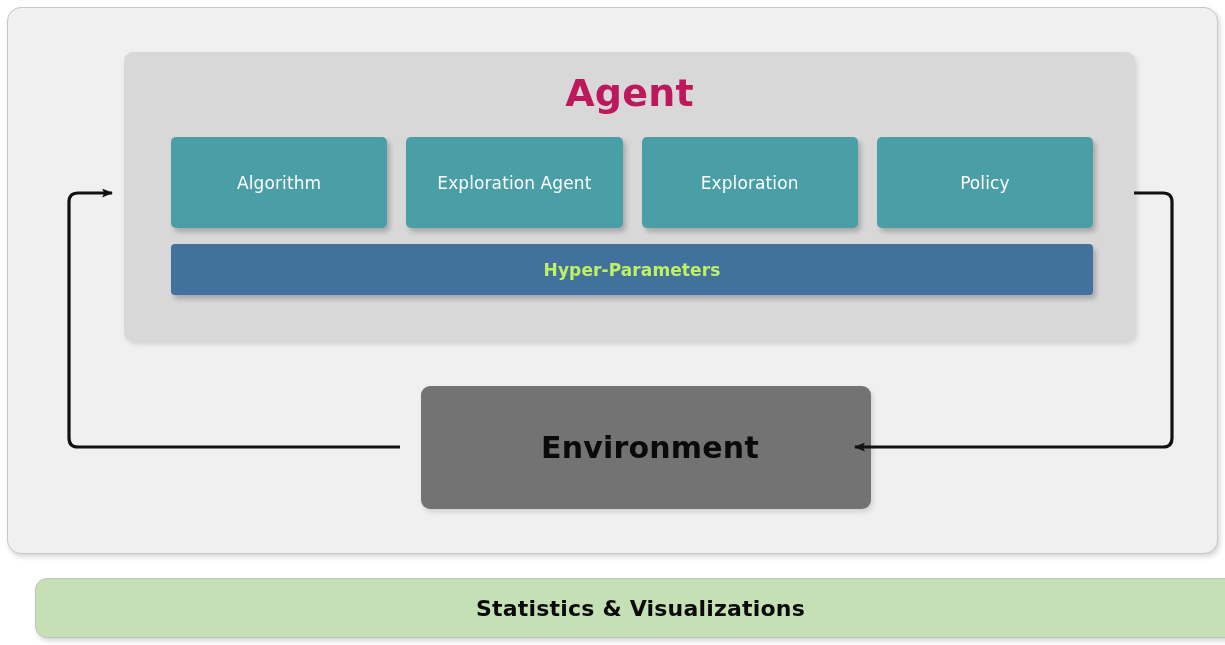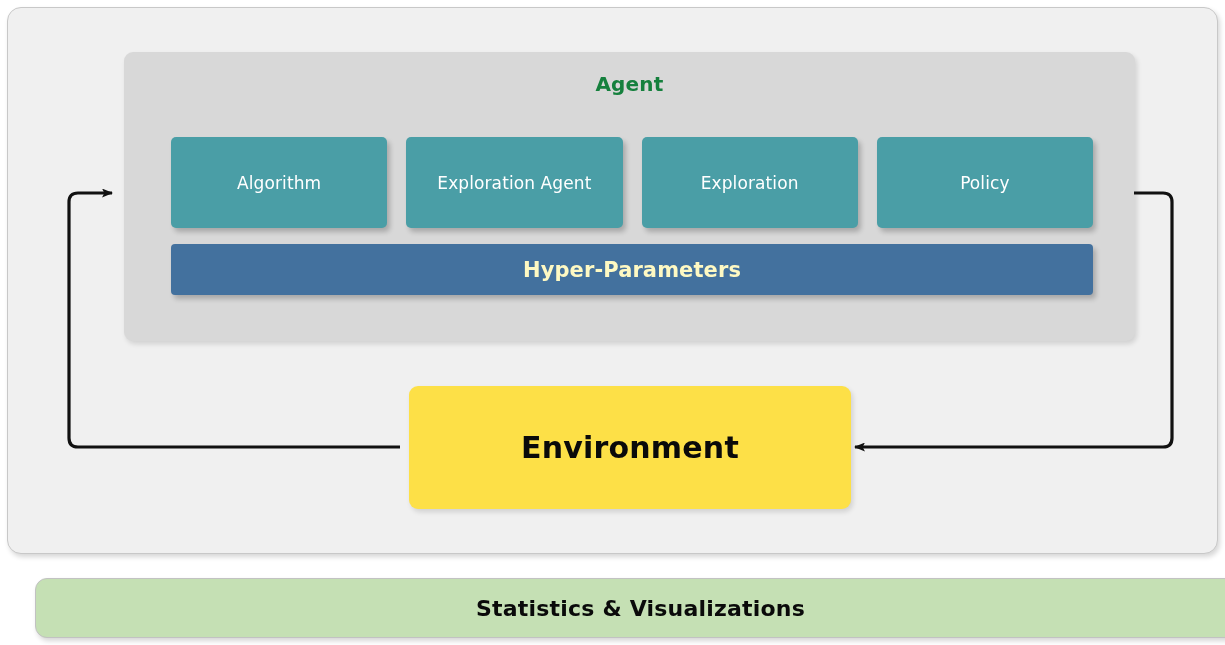--- a/index.html
+++ b/index.html
@@ -42,23 +42,23 @@
     background: #d8d8d8;
     border-radius: 9px;
     box-shadow: 2px 3px 5px rgba(0,0,0,0.13);
   }
   #agent-title {
     position: absolute;
     left: 0;
     top: 22px;
     width: 100%;
     text-align: center;
-    font-size: 20px;
-    font-weight: bold;
-    color: #15803d;
+    font-size: 38px;
+    font-weight: bold;
+    color: #be185d;
     letter-spacing: 0.2px;
     line-height: 1;
   }
   
   #component-row {
     position: absolute;
     left: 47px;
     top: 85px;
     width: 922px;
     height: 91px;
@@ -85,38 +85,39 @@
     left: 47px;
     top: 192px;
     width: 922px;
     height: 51px;
     background: #43719e;
     border-radius: 4px;
     box-shadow: 3px 4px 5px rgba(0,0,0,0.22);
     display: flex;
     align-items: center;
     justify-content: center;
-    color: #fef9c3;
-    font-size: 21px;
+    color: #bef264;
+    font-size: 17px;
     font-weight: bold;
     letter-spacing: 0.1px;
   }
   
   #environment-block {
     position: absolute;
-    left: 401px;
+    left: 413px;
     top: 378px;
     width: 442px;
     height: 123px;
-    background: #fde047;
+    background: #737373;
     border-radius: 9px;
     box-shadow: 2px 3px 5px rgba(0,0,0,0.13);
     display: flex;
     align-items: center;
     justify-content: center;
+    padding-left: 8px;
   }
   #environment-title {
     font-size: 30px;
     font-weight: bold;
     color: #0a0a0a;
     letter-spacing: 0.2px;
     line-height: 1;
   }
   
   #arrow-layer {

